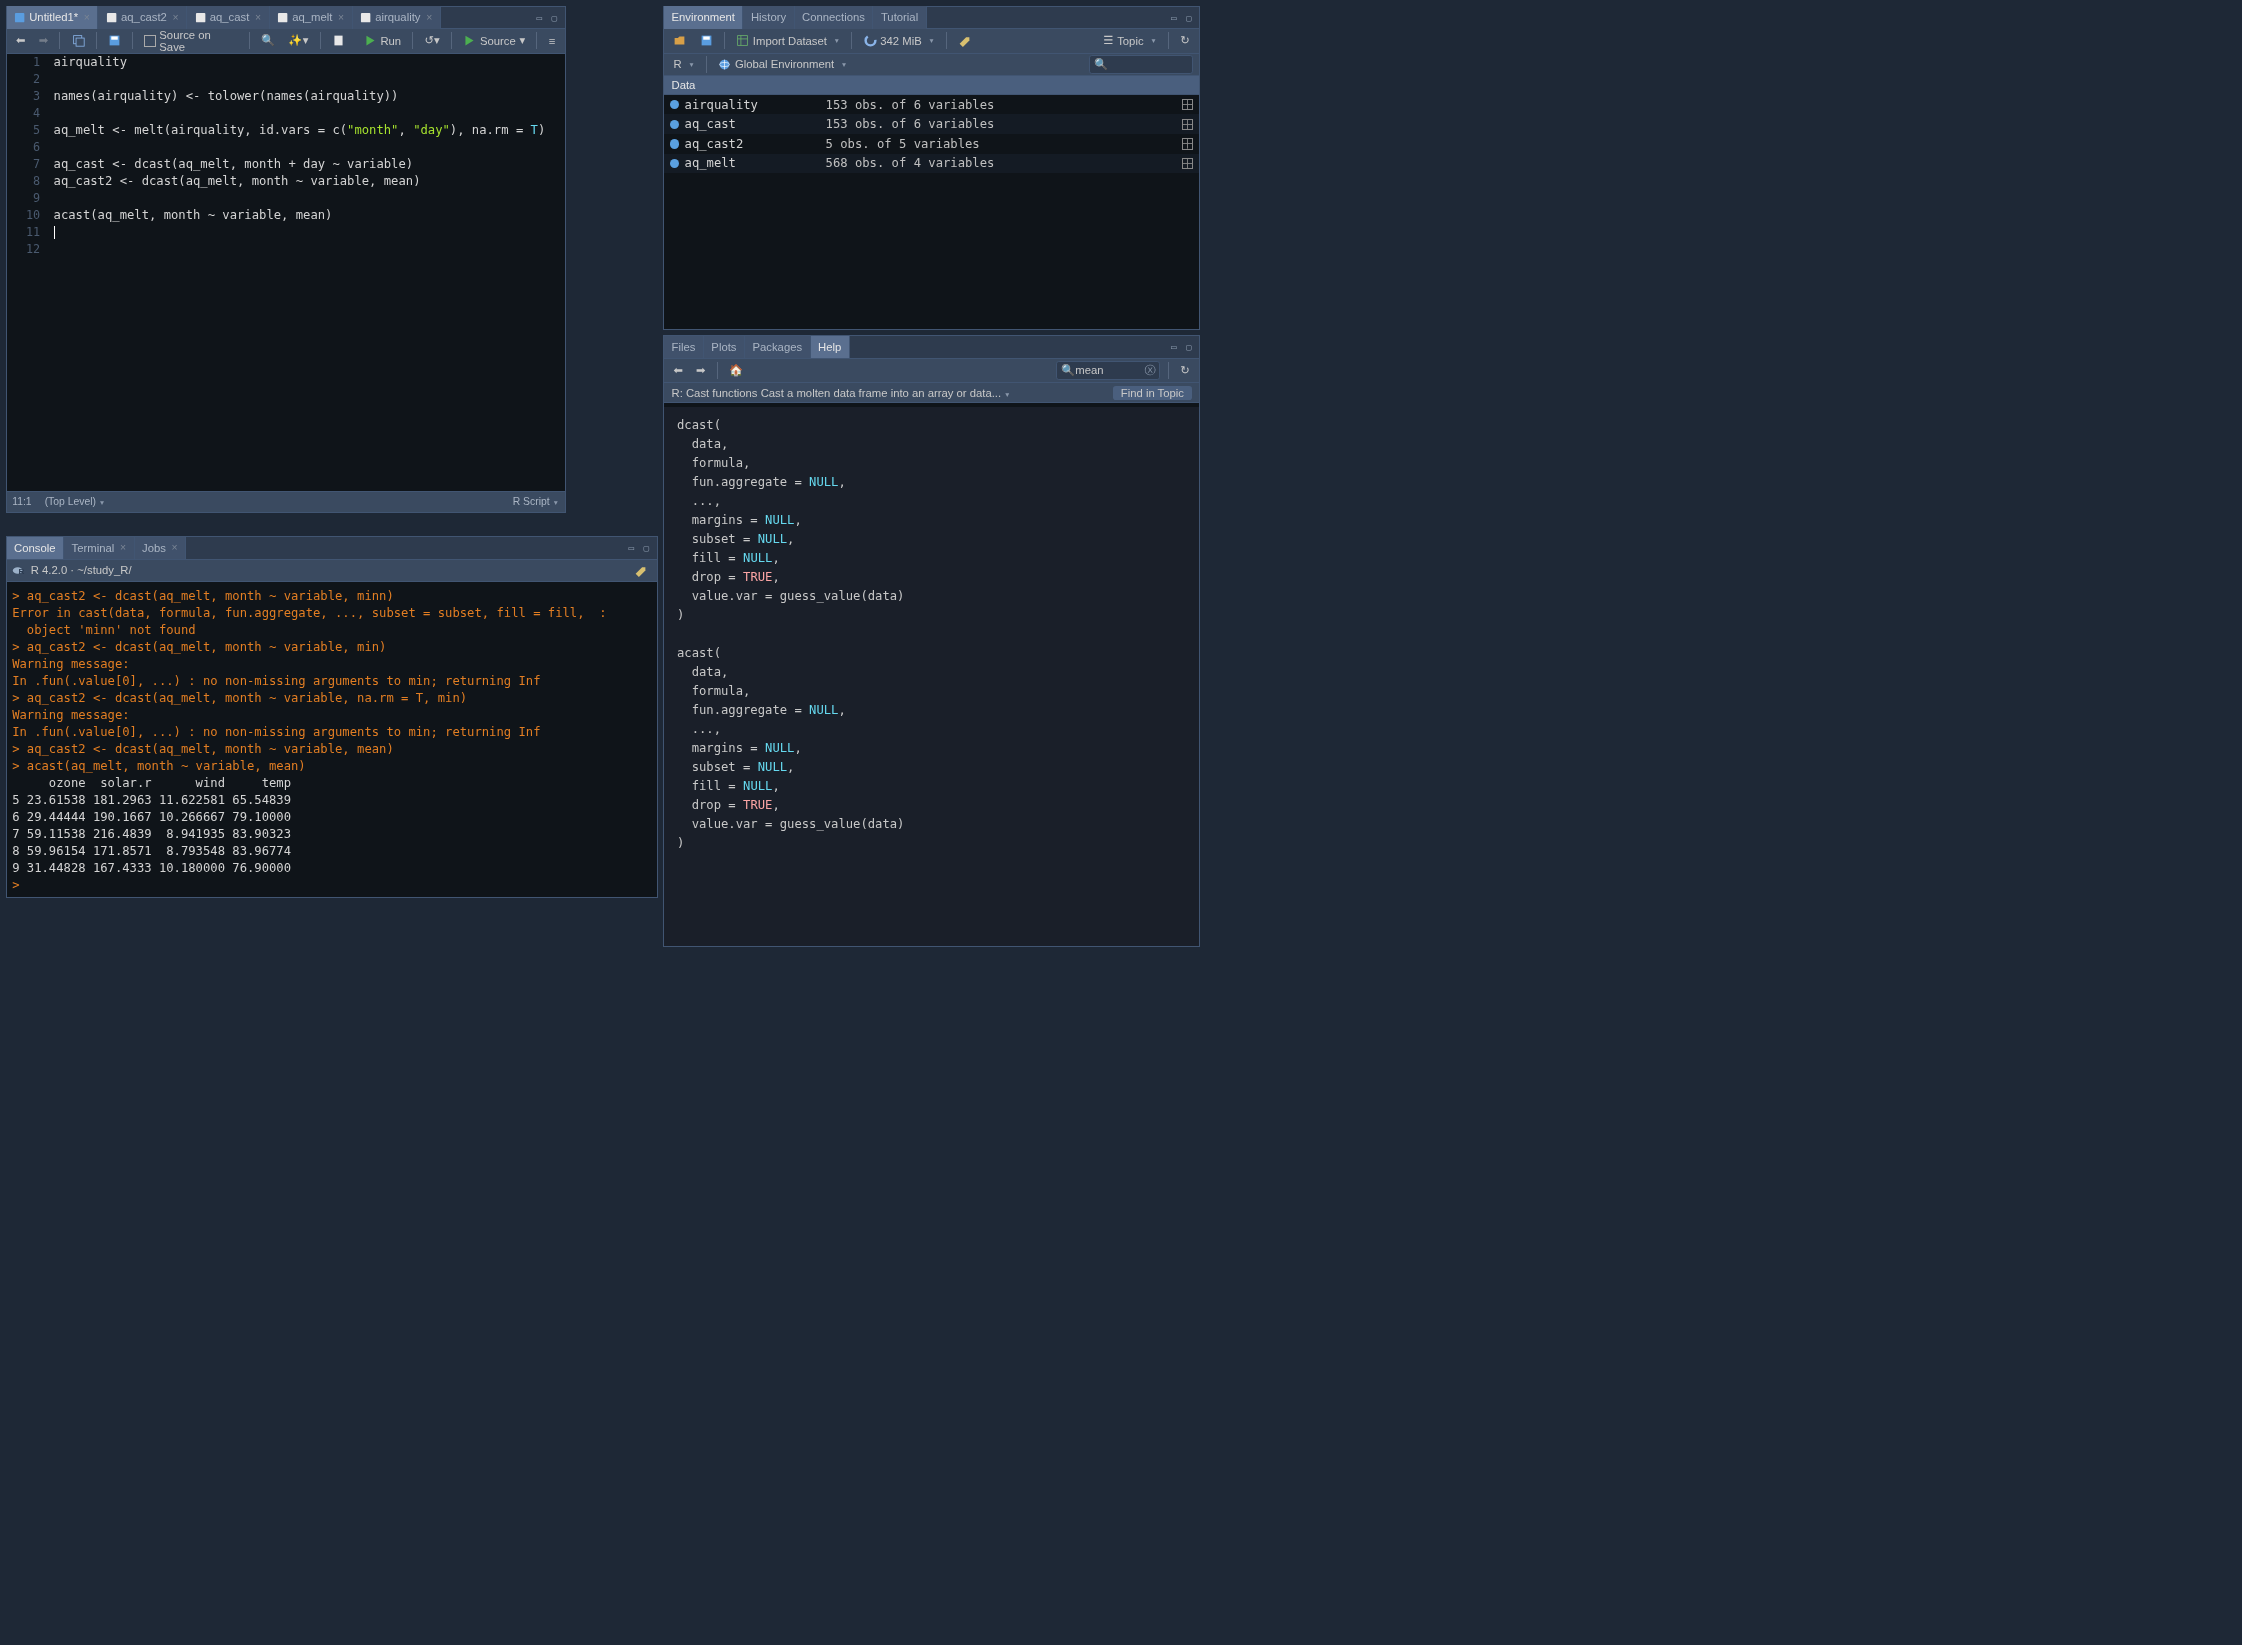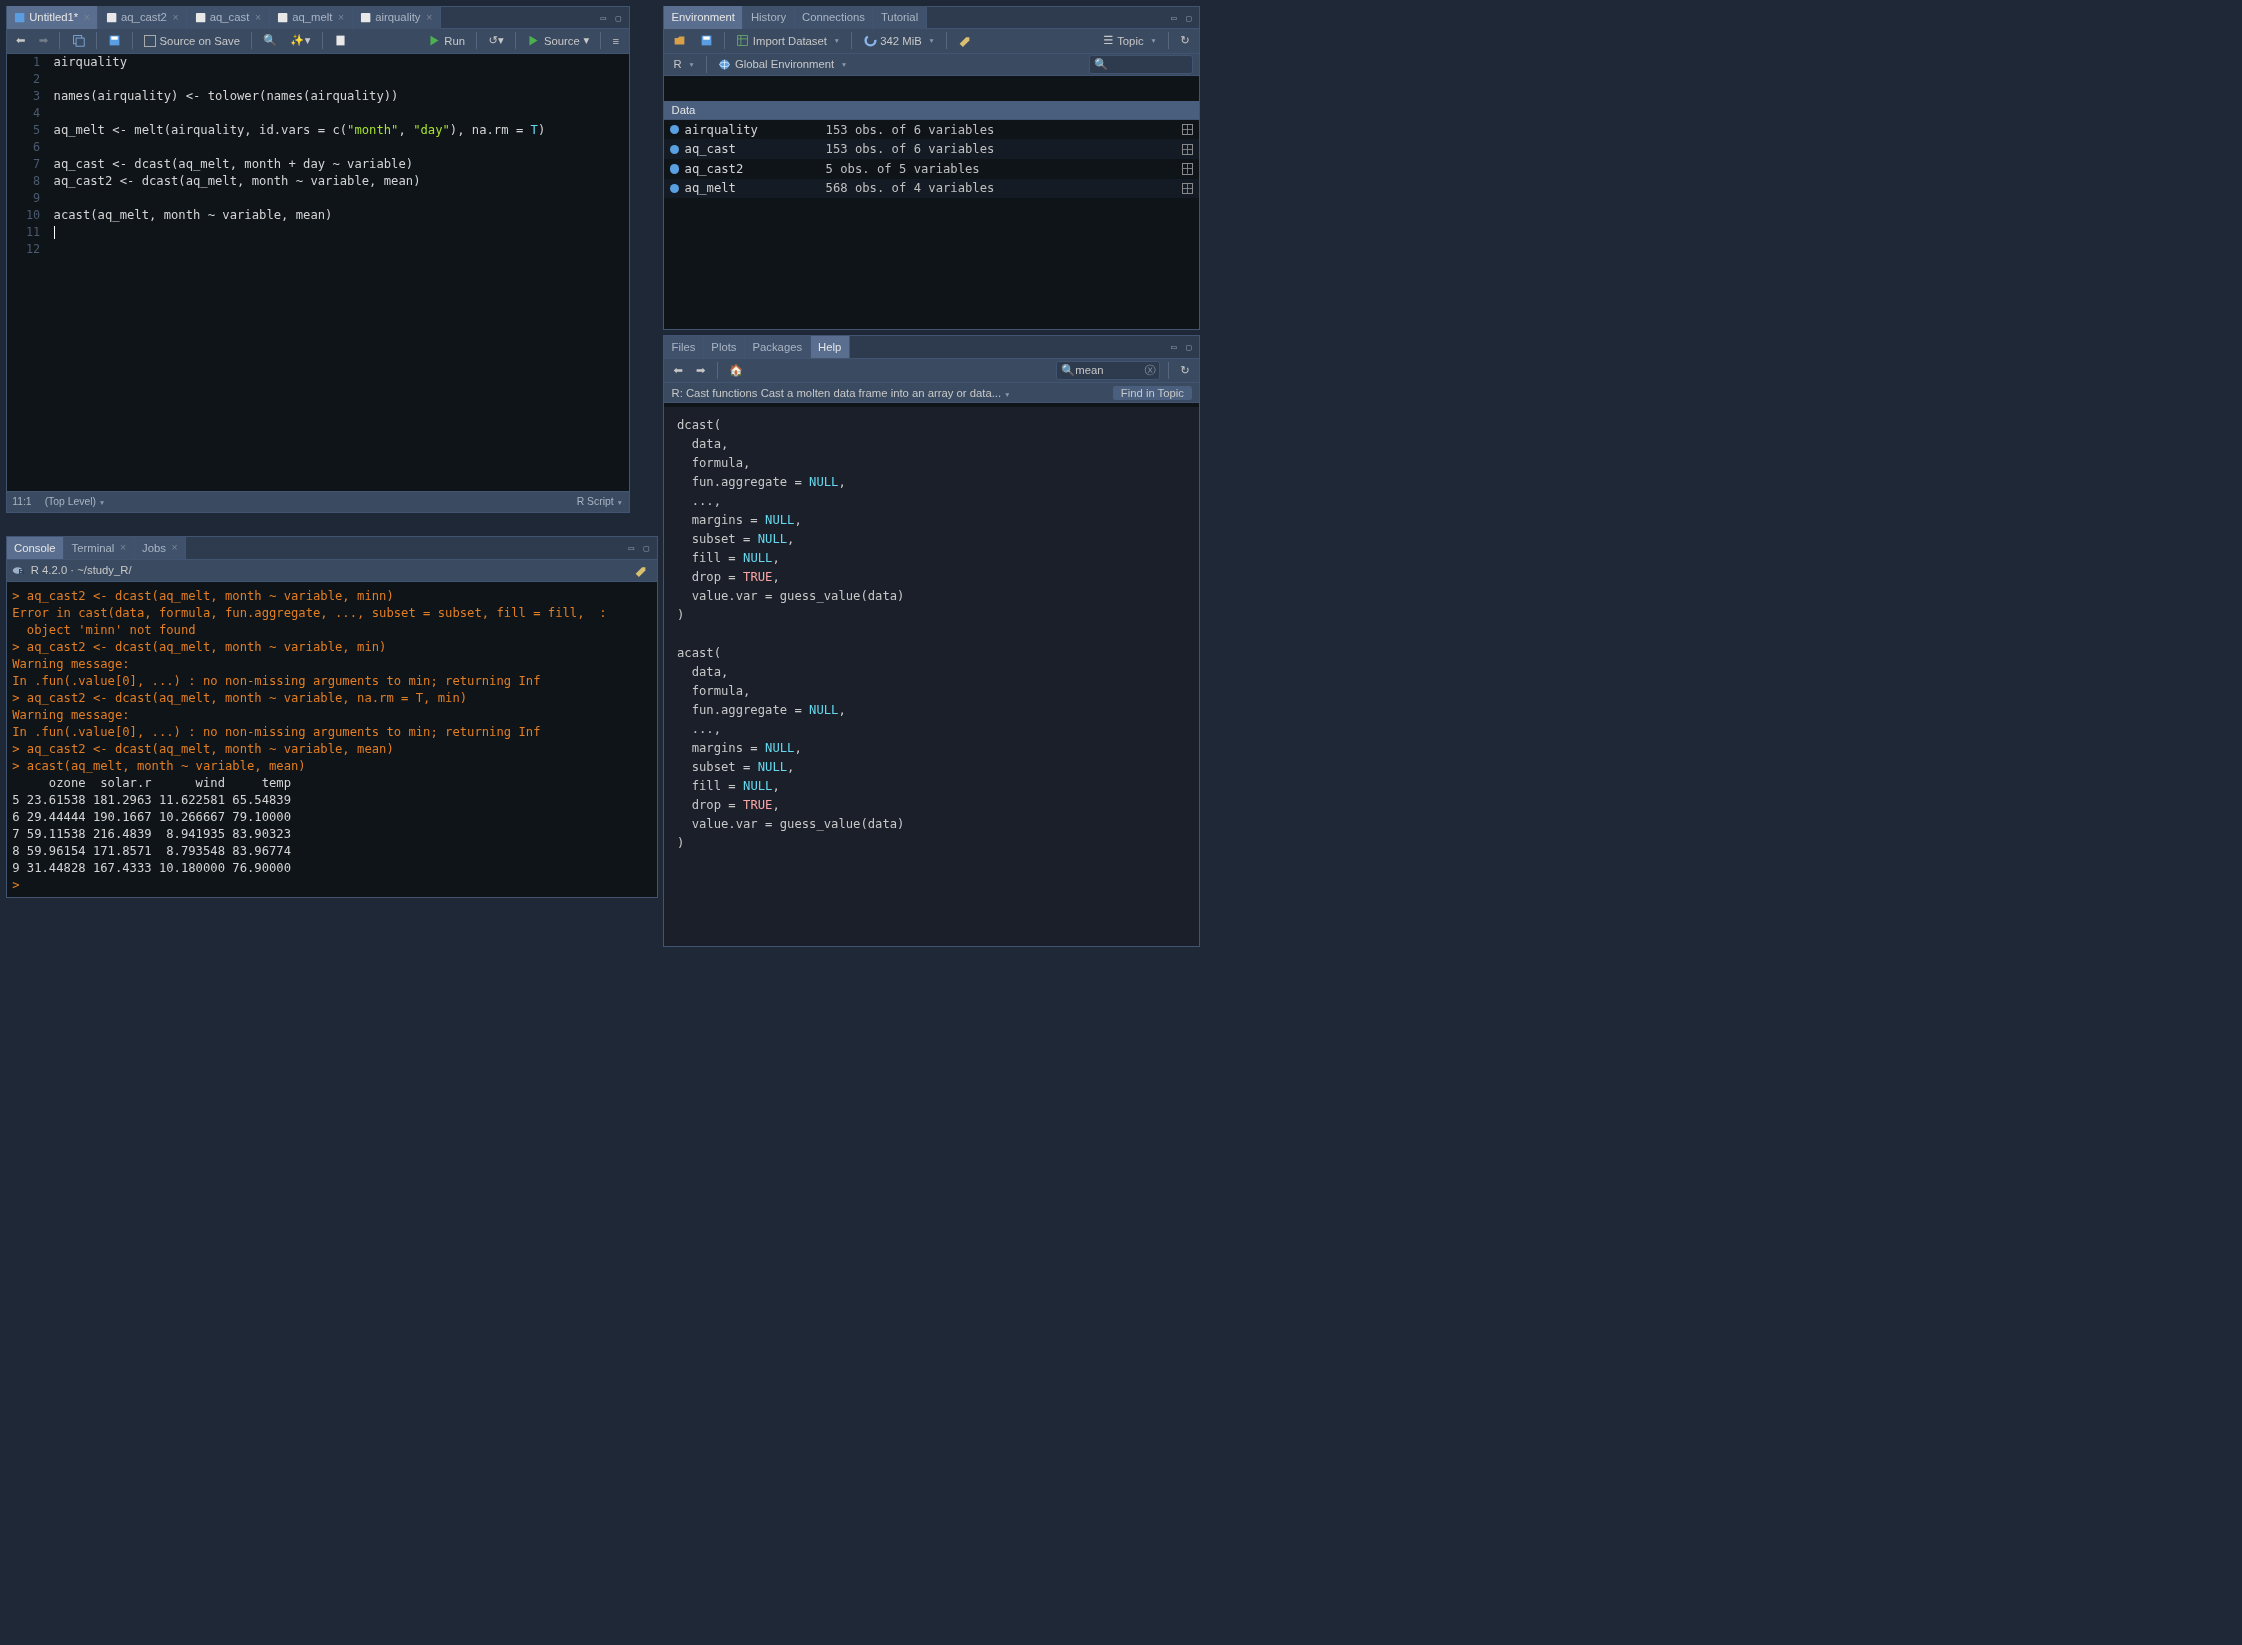--- a/index.html
+++ b/index.html
@@ -20,41 +20,41 @@
 .code { position:absolute; left:47px; top:0; right:0; line-height:17px; font-size:12.2px; white-space:pre; color:#d4d4d4; }
 .str { color:#a6e22e; }
 .kw { color:#66d9ef; }
 .statusbar { position:absolute; bottom:0; left:0; right:0; height:21px; background:#3a4a60; display:flex; align-items:center; padding:0 5.6px; font-family:'Segoe UI',sans-serif; font-size:10.4px; color:#aab5c4; border-top:0.9px solid #415572; }
 .statusbar .right { margin-left:auto; }
 .console-body { position:absolute; top:47px; bottom:0; left:0; right:0; padding:3.8px 5.6px; overflow:hidden; line-height:17px; font-size:12.2px; white-space:pre; }
 .prompt { color:#e27e23; }
 .err { color:#e27e23; }
 .warn { color:#e27e23; }
 .out { color:#d4d4d4; }
-.env-hdr { background:#4a5f7e; color:#e6e6e6; padding:2.8px 7.5px; font-family:'Segoe UI',sans-serif; font-size:11.3px; border-bottom:0.9px solid #415572;margin-top:25px; }
+.env-hdr { background:#4a5f7e; color:#e6e6e6; padding:2.8px 7.5px; font-family:'Segoe UI',sans-serif; font-size:11.3px; border-bottom:0.9px solid #415572; }
 .env-row { display:flex; align-items:center; padding:2.8px 5.6px; font-size:12.2px; color:#d4d4d4; }
 .env-row:nth-child(even){ background:#141b24; }
 .env-row .bullet { width:9.4px; height:9.4px; border-radius:50%; background:#5aa0e0; margin-right:5.6px; display:inline-block; }
 .env-row .name { width:141px; }
 .env-row .desc { flex:1; color:#c0c0c0; }
 .env-row .grid { width:11.3px; height:11.3px; border:0.9px solid #888; display:inline-block; background:linear-gradient(#888,#888) center/100% 0.9px no-repeat,linear-gradient(#888,#888) center/0.9px 100% no-repeat; }
 .searchbox { background:#2e3b4e; border:0.9px solid #415572; border-radius:2.8px; height:19px; display:flex; align-items:center; padding:0 3.8px; color:#8a98ab; min-width:104px; }
 .help-body { position:absolute; top:71px; bottom:0; left:0; right:0; padding:9.4px 13px; overflow:hidden; line-height:19px; font-size:12.2px; white-space:pre; background:#1a1f29; }
 .help-body .null { color:#66d9ef; }
 .help-body .true { color:#fca5a5; }
 .breadcrumb { background:#3a4a60; color:#c8c8c8; font-family:'Segoe UI',sans-serif; font-size:11.3px; padding:2.8px 7.5px; display:flex; align-items:center; gap:0; border-bottom:0.9px solid #415572; }
 .breadcrumb .findbtn { background:#4a5f7e; border-radius:2.8px; padding:0.9px 7.5px; color:#c8c8c8; }
 .cursor-line { display:inline-block; width:0.9px; height:13px; background:#fff; vertical-align:middle; }
 svg.icon { width:13px; height:13px; vertical-align:middle; }
 .caret::after { content:'▼'; font-size:6.6px; margin-left:2.8px; color:#8a98ab; }
 </style>
 </head>
 <body>
 
-<div class="pane" style="left:5.6px; top:5.6px; width:624px; height:507px;">
+<div class="pane" style="left:5.6px; top:5.6px; width:560px; height:507px;">
   <div class="tabbar" id="src-tabs">
     <div class="tab active">
         <svg class="icon" viewBox="0 0 12 12">
           <rect x="1" y="1" width="10" height="10" fill="#5a9de0" rx="1"></rect>
         </svg>
         <span>Untitled1*</span>
         <span class="close">×</span>
       </div>
       <div class="tab">
         <svg class="icon" viewBox="0 0 12 12">

